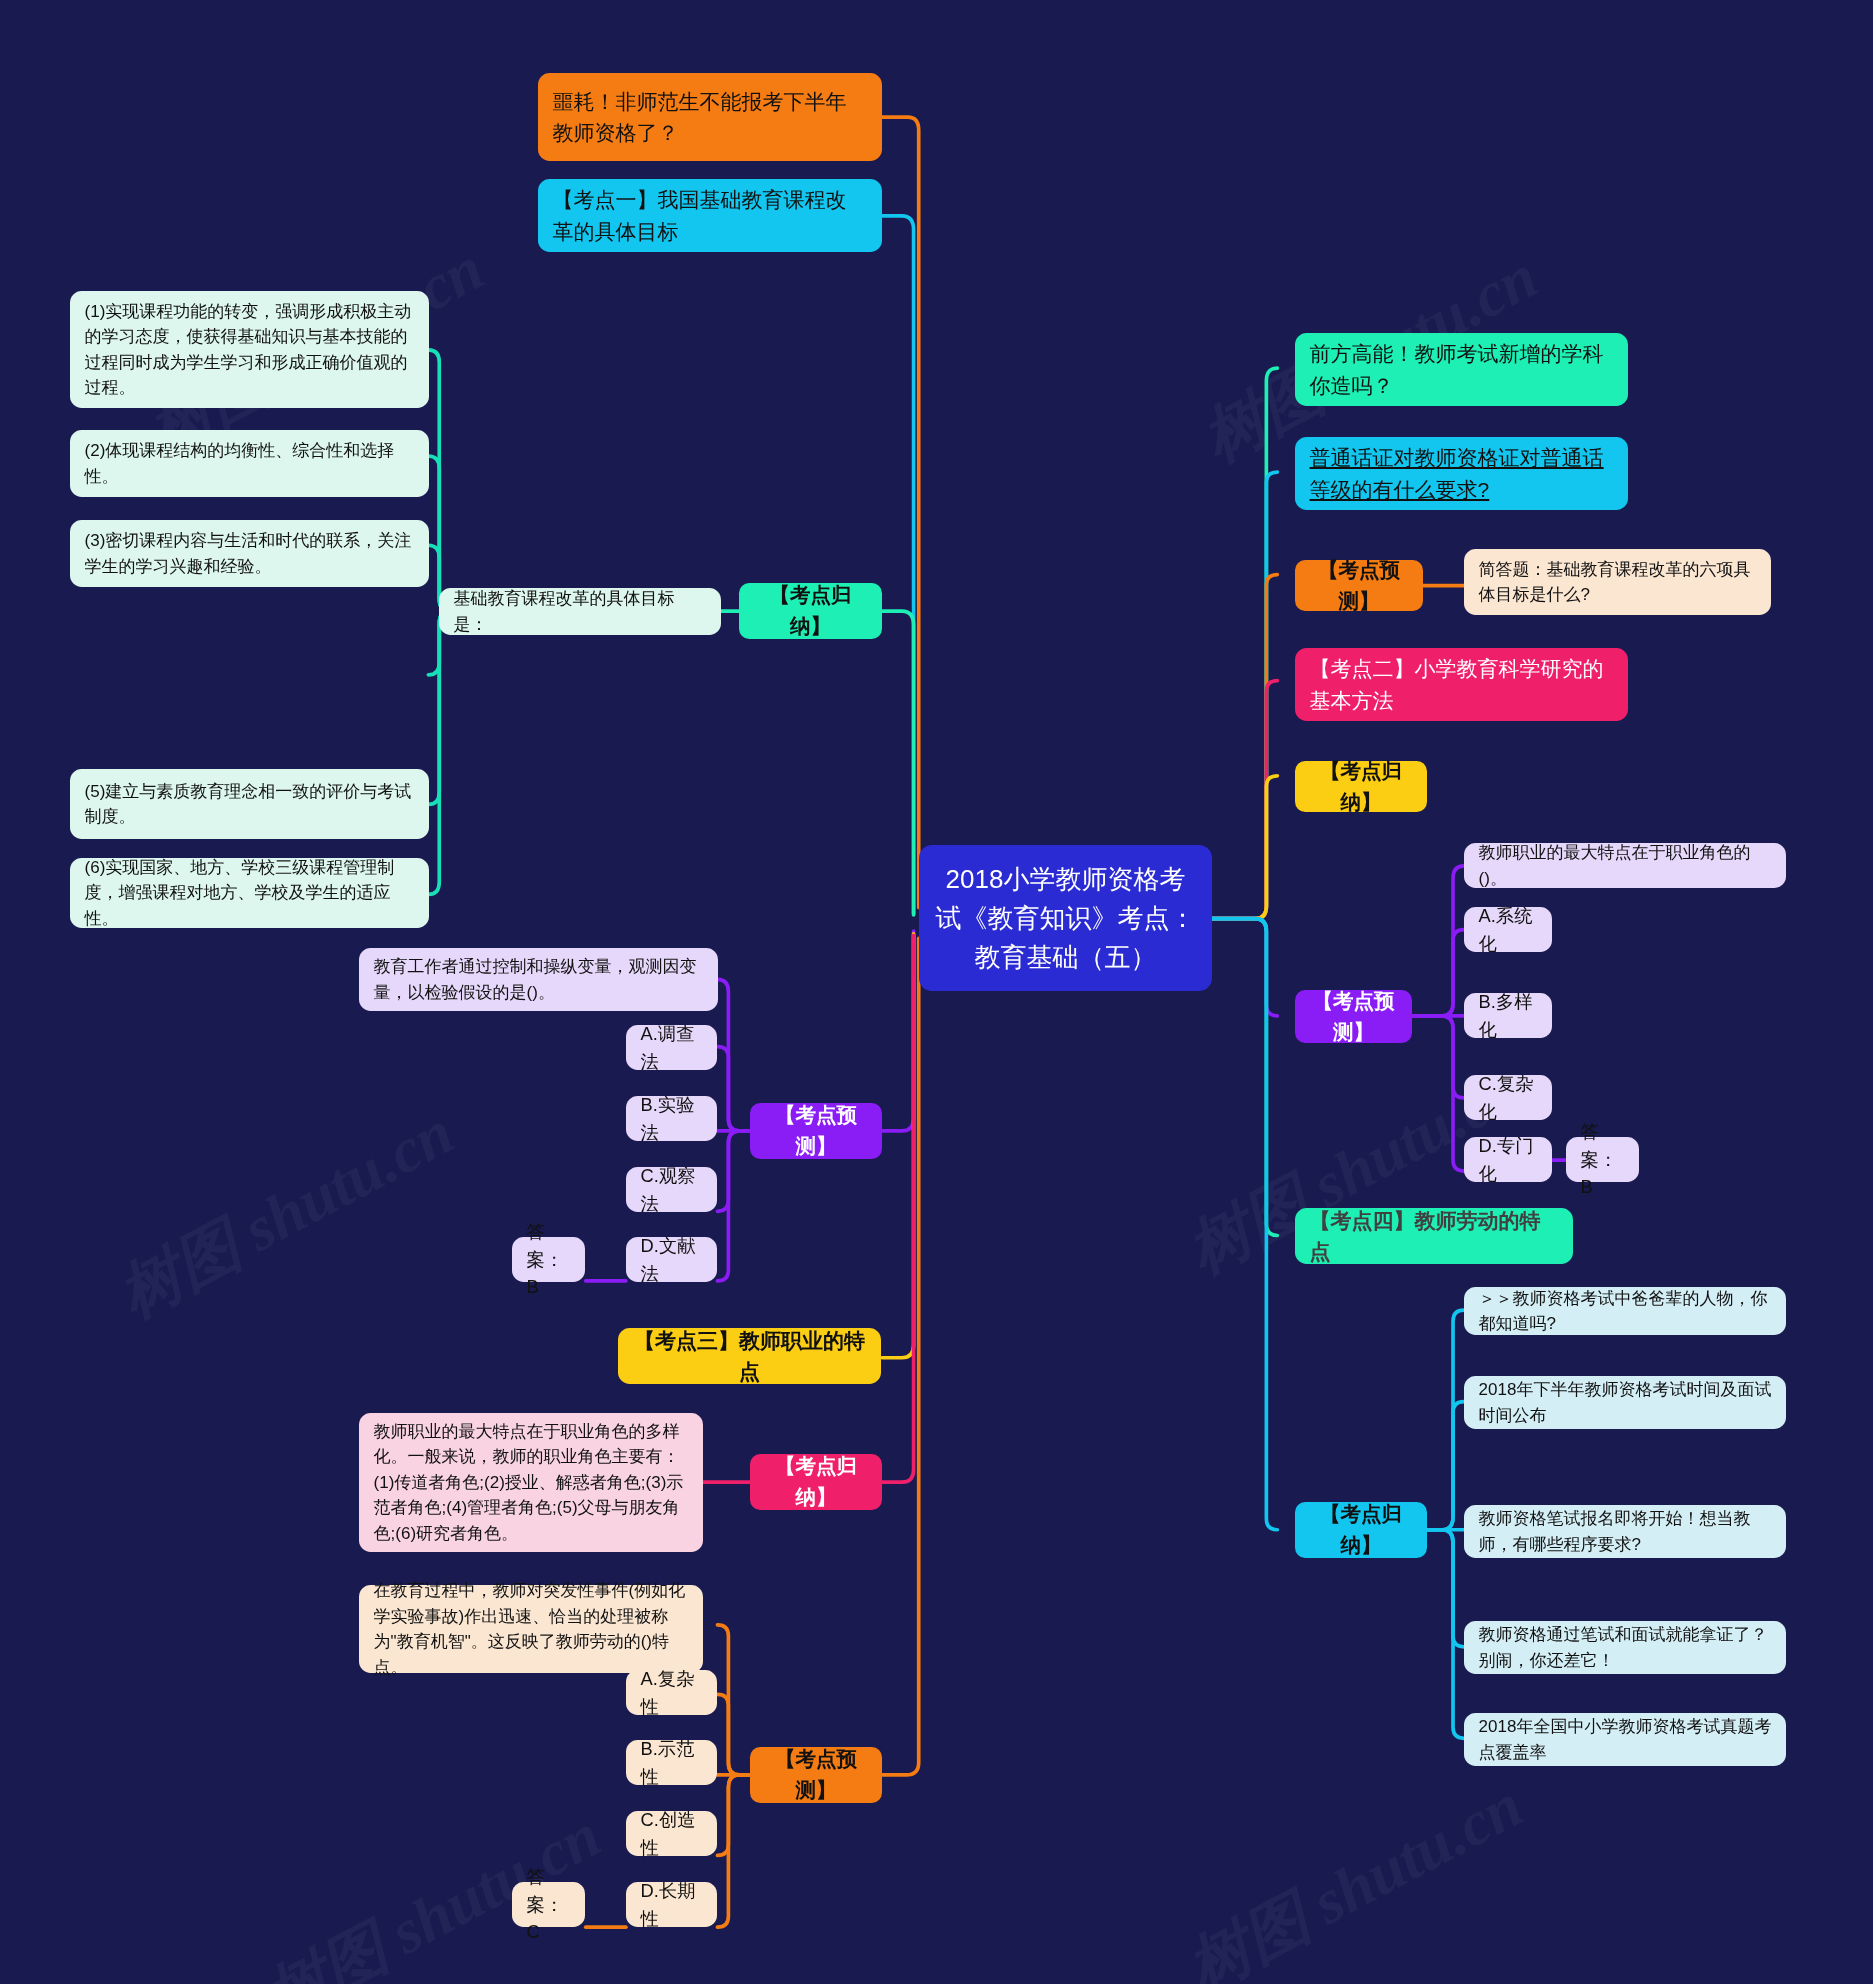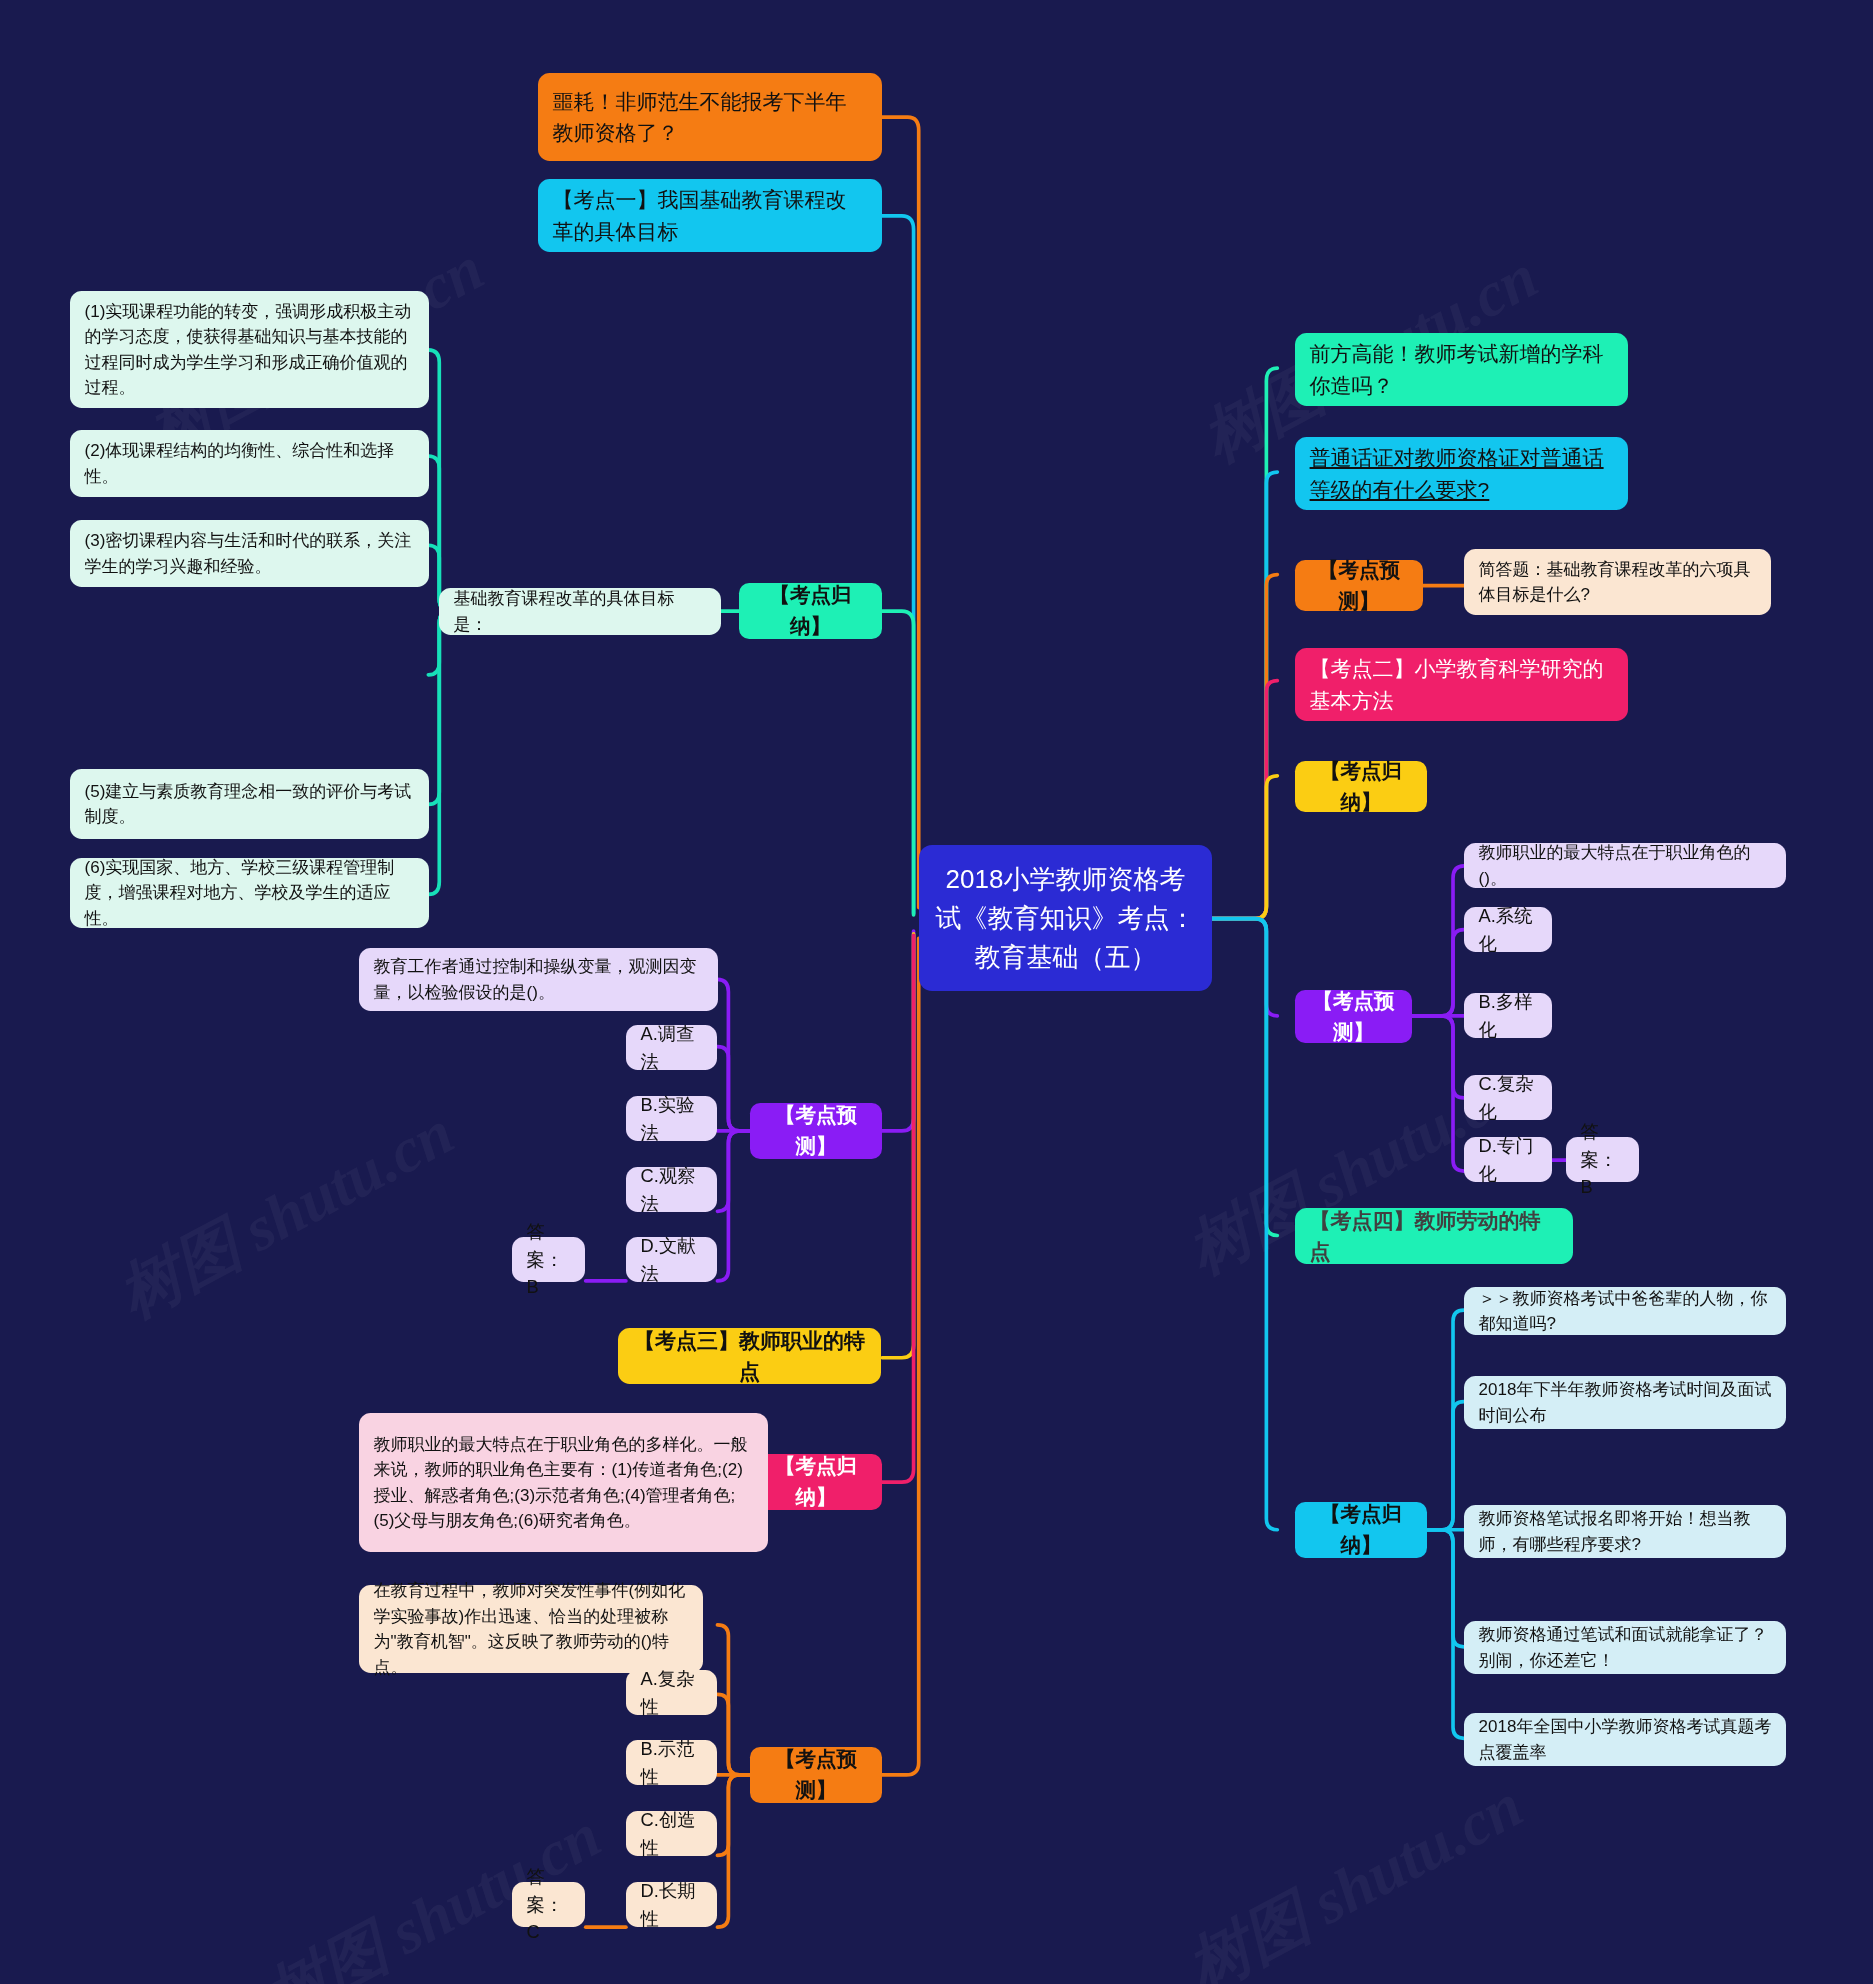--- a/index.html
+++ b/index.html
@@ -172,21 +172,21 @@
     <span>答案：B</span>
   </div>
 
   <div class="node s-head" style="left:618px;top:1328px;width:263px;height:56px;background:#fbcd13;color:#111;justify-content:center;text-align:center;font-weight:700;">
     <span>【考点三】教师职业的特点</span>
   </div>
 
   <div class="node s-tag" style="left:750px;top:1454px;width:132px;height:56px;background:#f01f6a;color:#fff;">
     <span>【考点归纳】</span>
   </div>
-  <div class="node s-leaf" style="left:359px;top:1413px;width:409px;height:139px;background:#f9d3e2;color:#111;">
+  <div class="node s-leaf" style="left:359px;top:1413px;width:344px;height:139px;background:#f9d3e2;color:#111;">
     <span>教师职业的最大特点在于职业角色的多样化。一般来说，教师的职业角色主要有：(1)传道者角色;(2)授业、解惑者角色;(3)示范者角色;(4)管理者角色;(5)父母与朋友角色;(6)研究者角色。</span>
   </div>
 
   <div class="node s-tag" style="left:750px;top:1747px;width:132px;height:56px;background:#f57c13;color:#111;">
     <span>【考点预测】</span>
   </div>
   <div class="node s-leaf" style="left:359px;top:1585px;width:344px;height:88px;background:#fbe6d2;color:#111;">
     <span>在教育过程中，教师对突发性事件(例如化学实验事故)作出迅速、恰当的处理被称为"教育机智"。这反映了教师劳动的()特点。</span>
   </div>
   <div class="node s-opt" style="left:626px;top:1670px;width:91px;height:45px;background:#fbe6d2;color:#111;">

